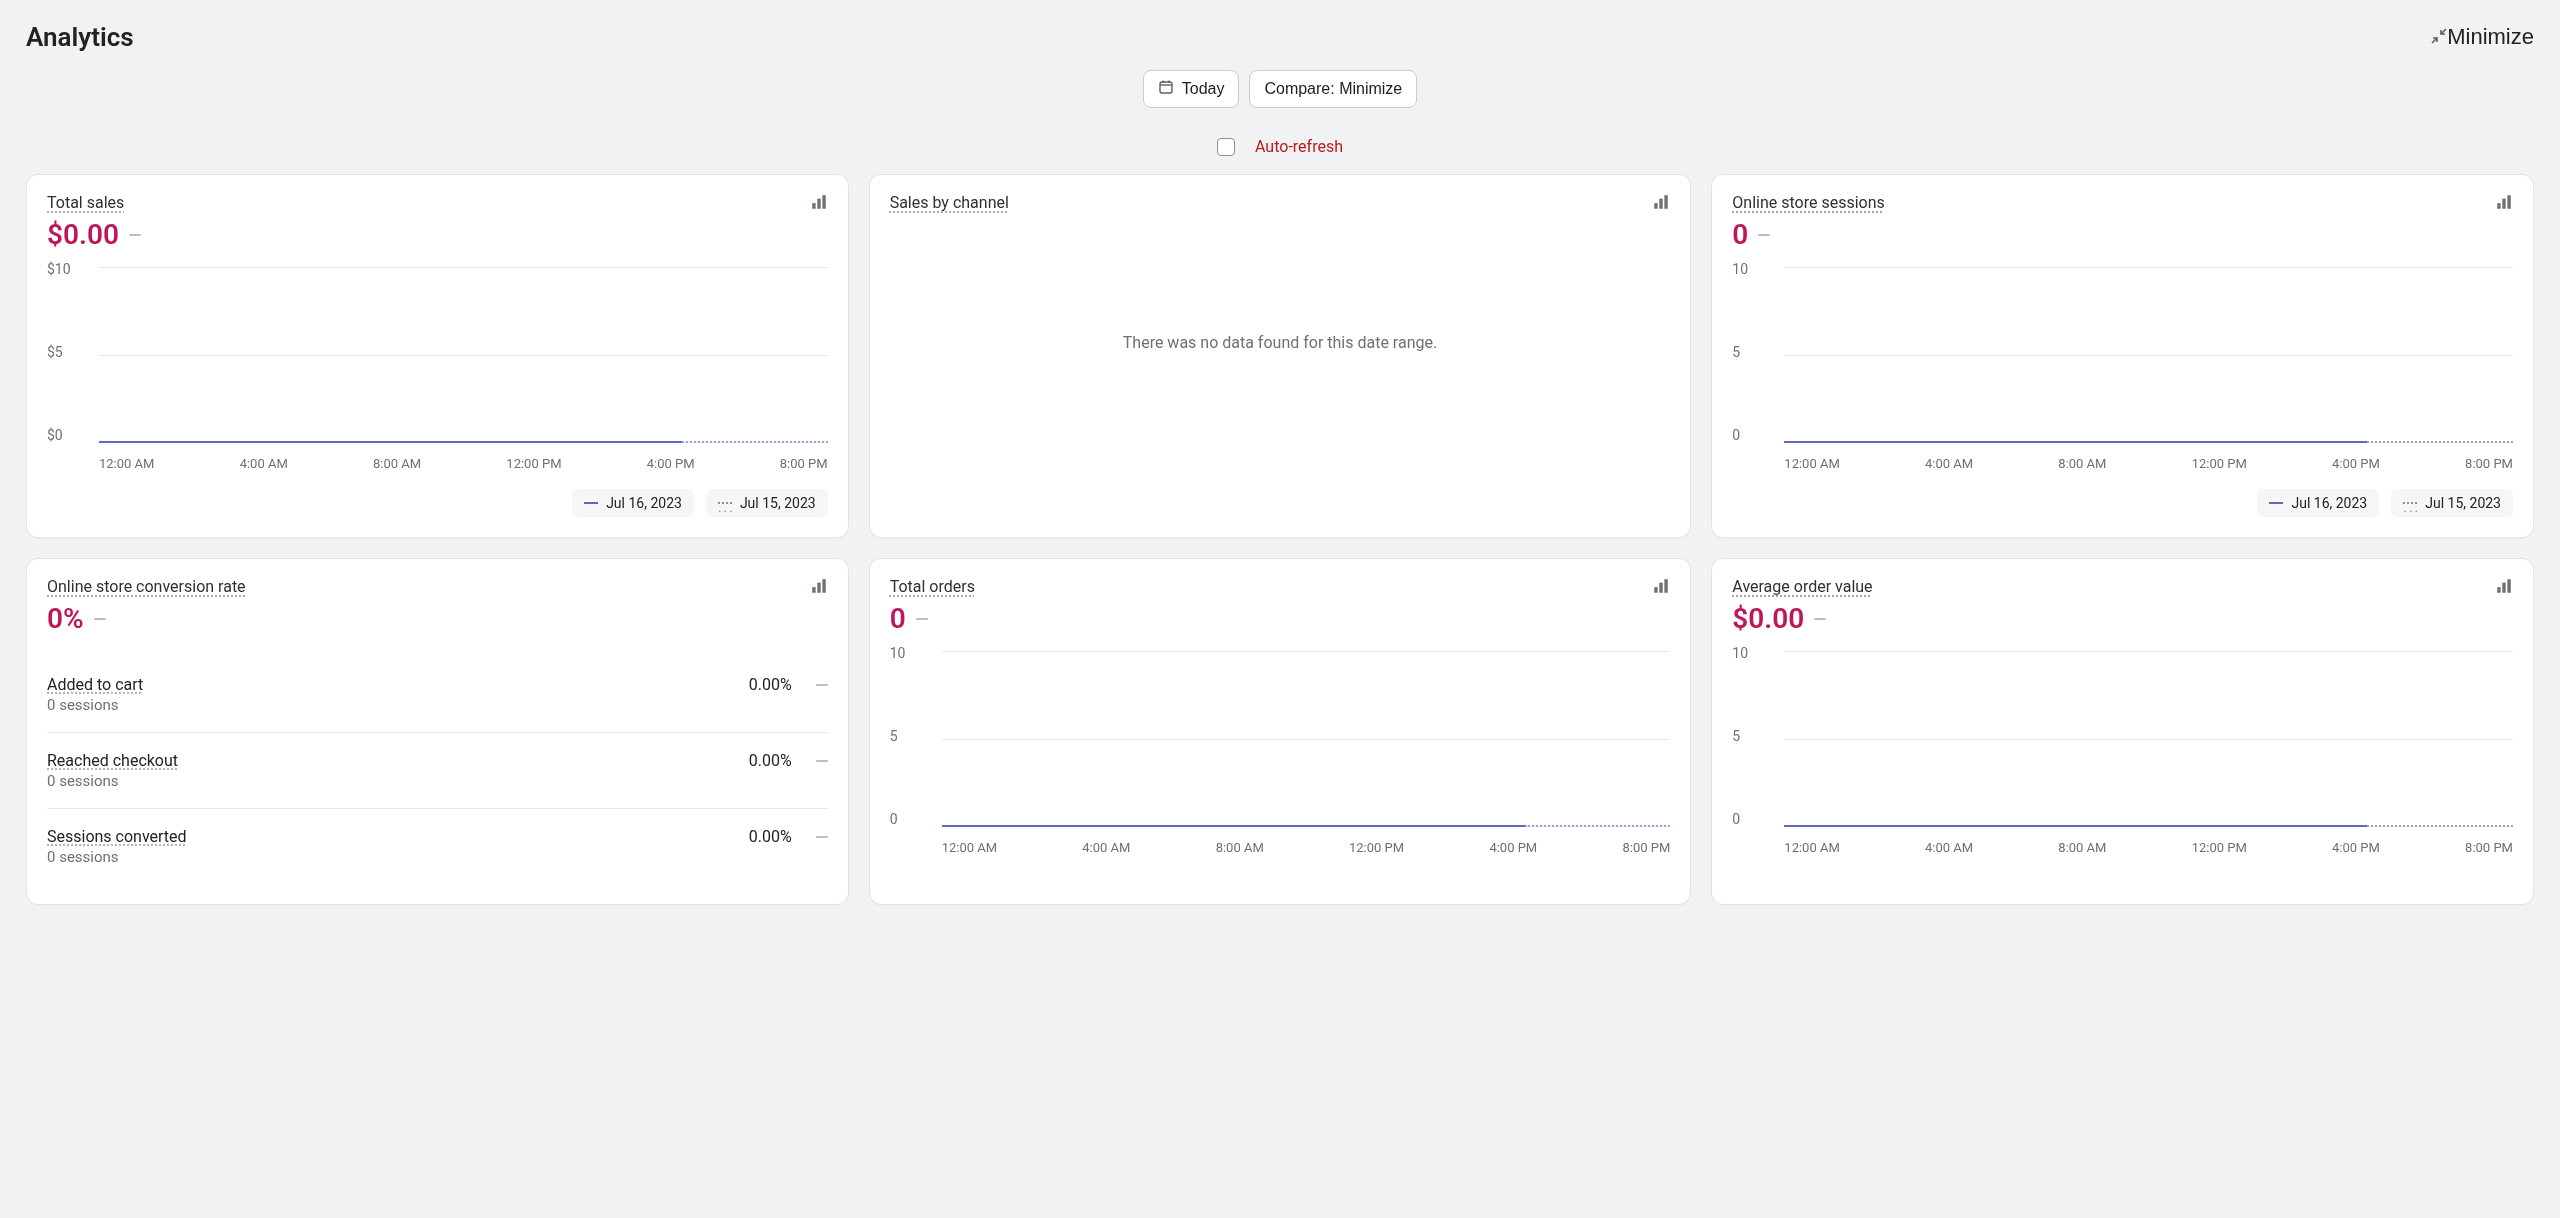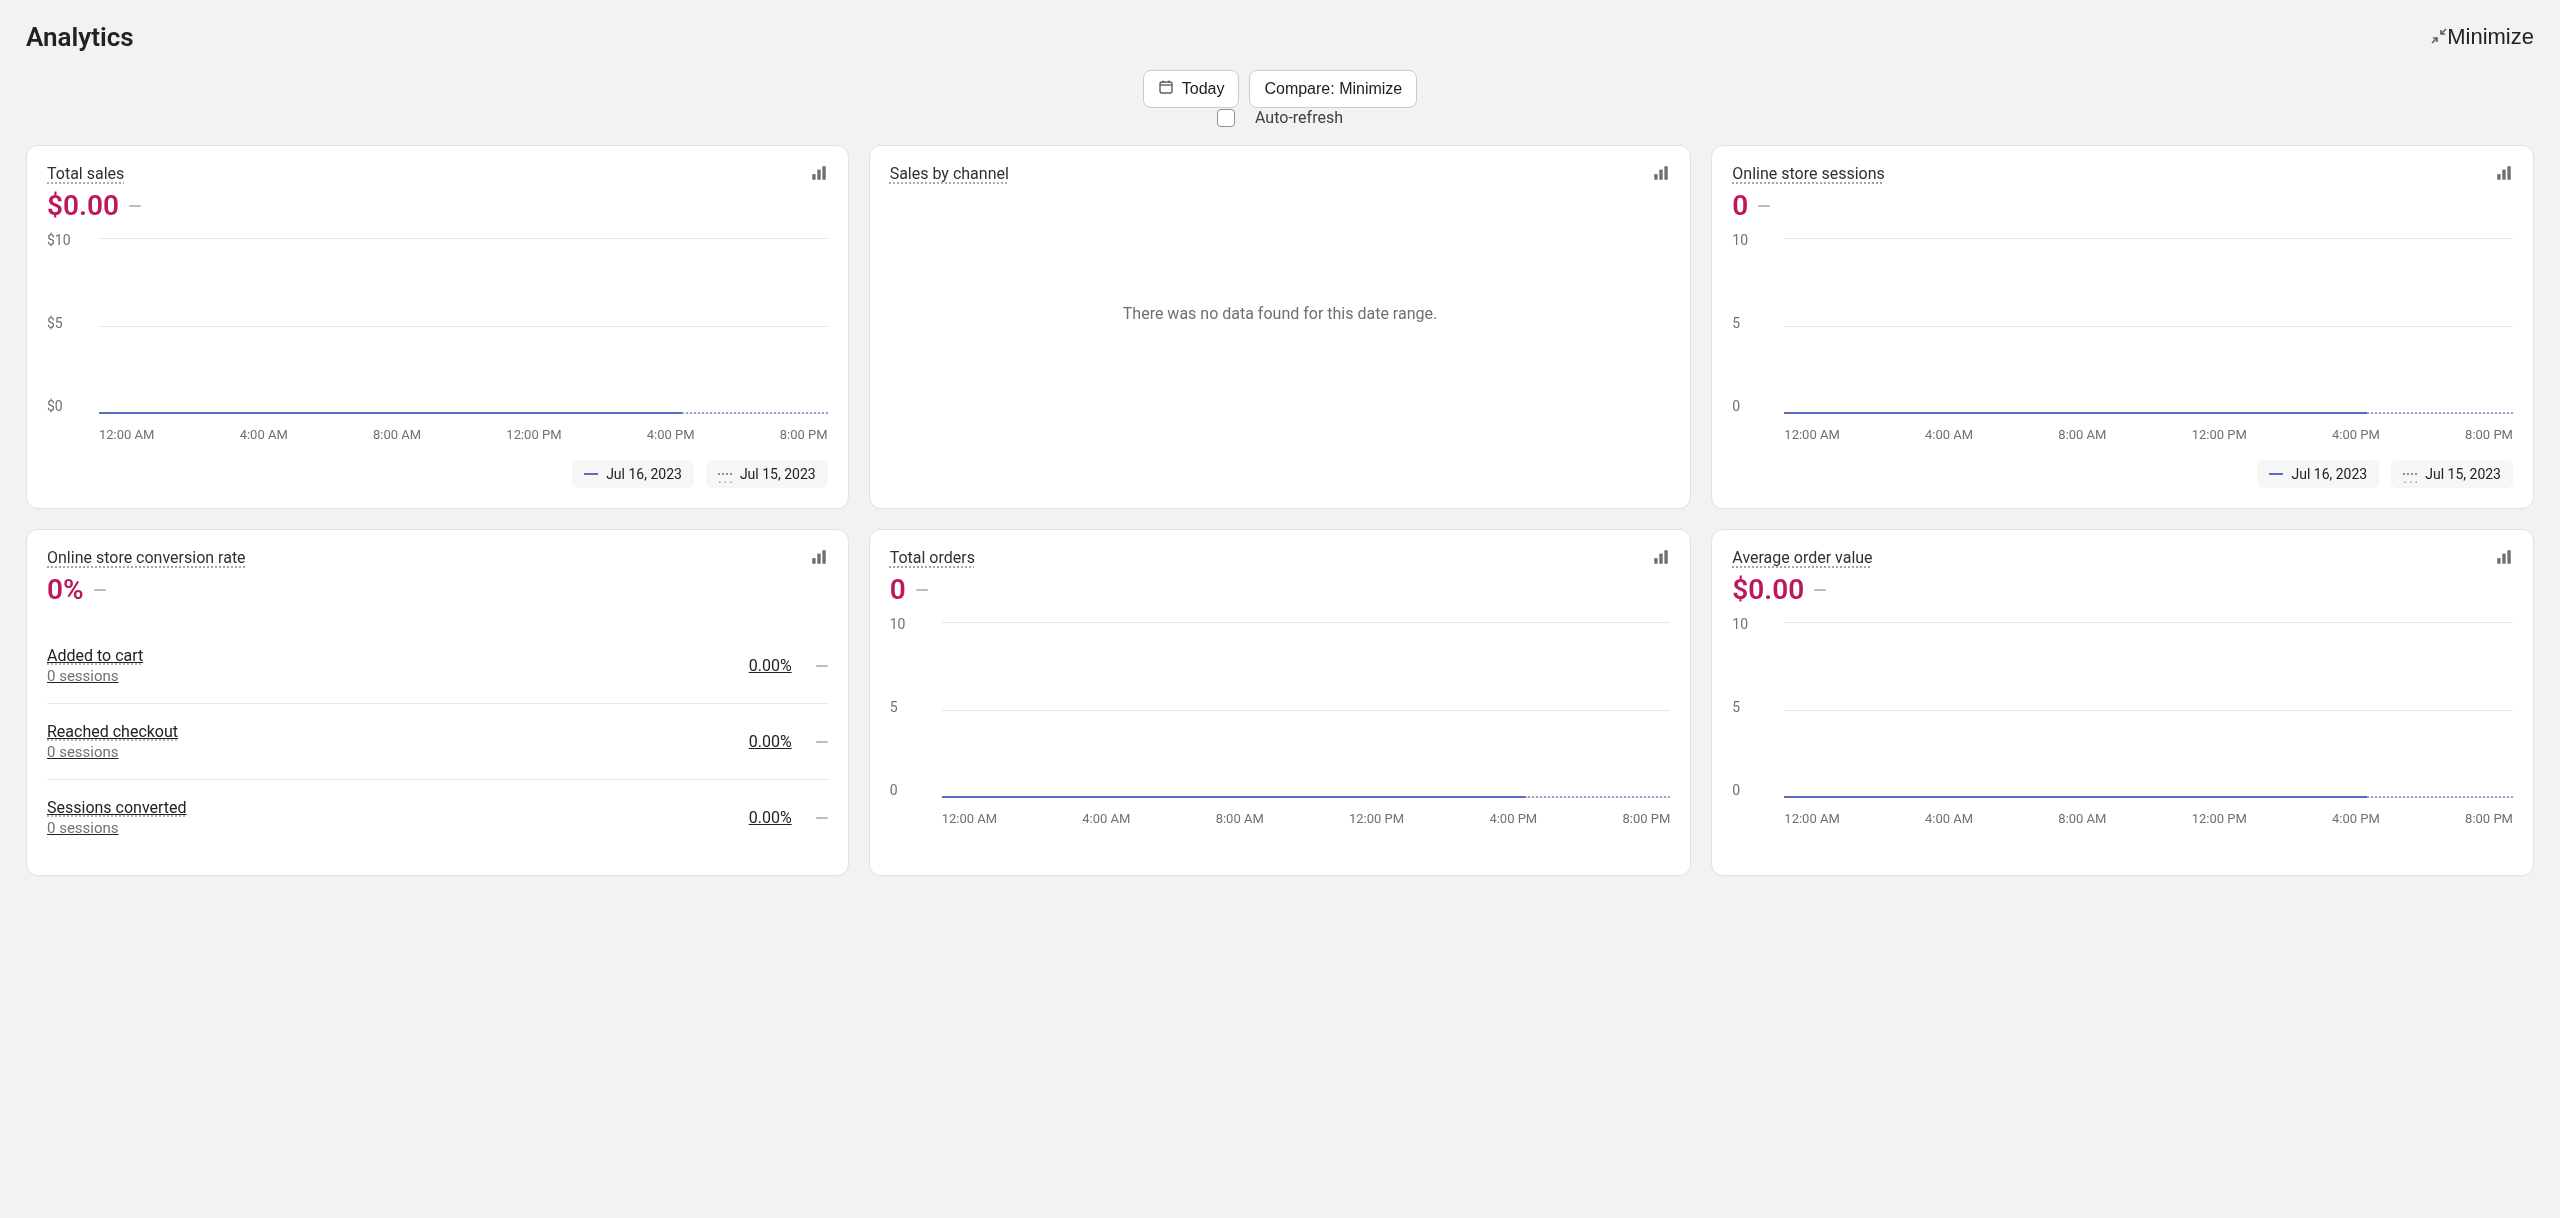--- a/index.html
+++ b/index.html
@@ -53,21 +53,22 @@
     font-size: 16px;
     color: #202223;
     cursor: pointer;
   }
   .pill-btn svg { width: 16px; height: 16px; stroke: #5c5f62; fill: none; }
   .auto-refresh {
     display: flex;
     align-items: center;
     gap: 20px;
     font-size: 16px;
-    color: #404040;
+    color: #b91c1c;
+    margin-top: 29px;
   }
   .checkbox {
     width: 18px; height: 18px;
     border: 1px solid #8c9196;
     border-radius: 4px;
     background: #fff;
     cursor: pointer;
   }
   .grid {
     display: grid;
@@ -195,25 +196,24 @@
     justify-content: center;
     height: 260px;
     font-size: 16px;
     color: #6d7175;
   }
   .funnel-list {
     margin-top: 10px;
   }
   .funnel-row {
     display: flex;
-    align-items: center;
+    align-items: flex-start;
     justify-content: space-between;
     padding: 18px 0;
     border-top: 1px solid #e7e8ea;
-    text-decoration: underline;
   }
   .funnel-row:first-child { border-top: none; padding-top: 30px;}
   .funnel-left { display: flex; flex-direction: column; gap: 2px; }
   .funnel-step {
     font-size: 16px;
     color: #202223;
     text-decoration: underline dotted #a0a4a8;
     text-underline-offset: 3px;
     cursor: help;
   }

